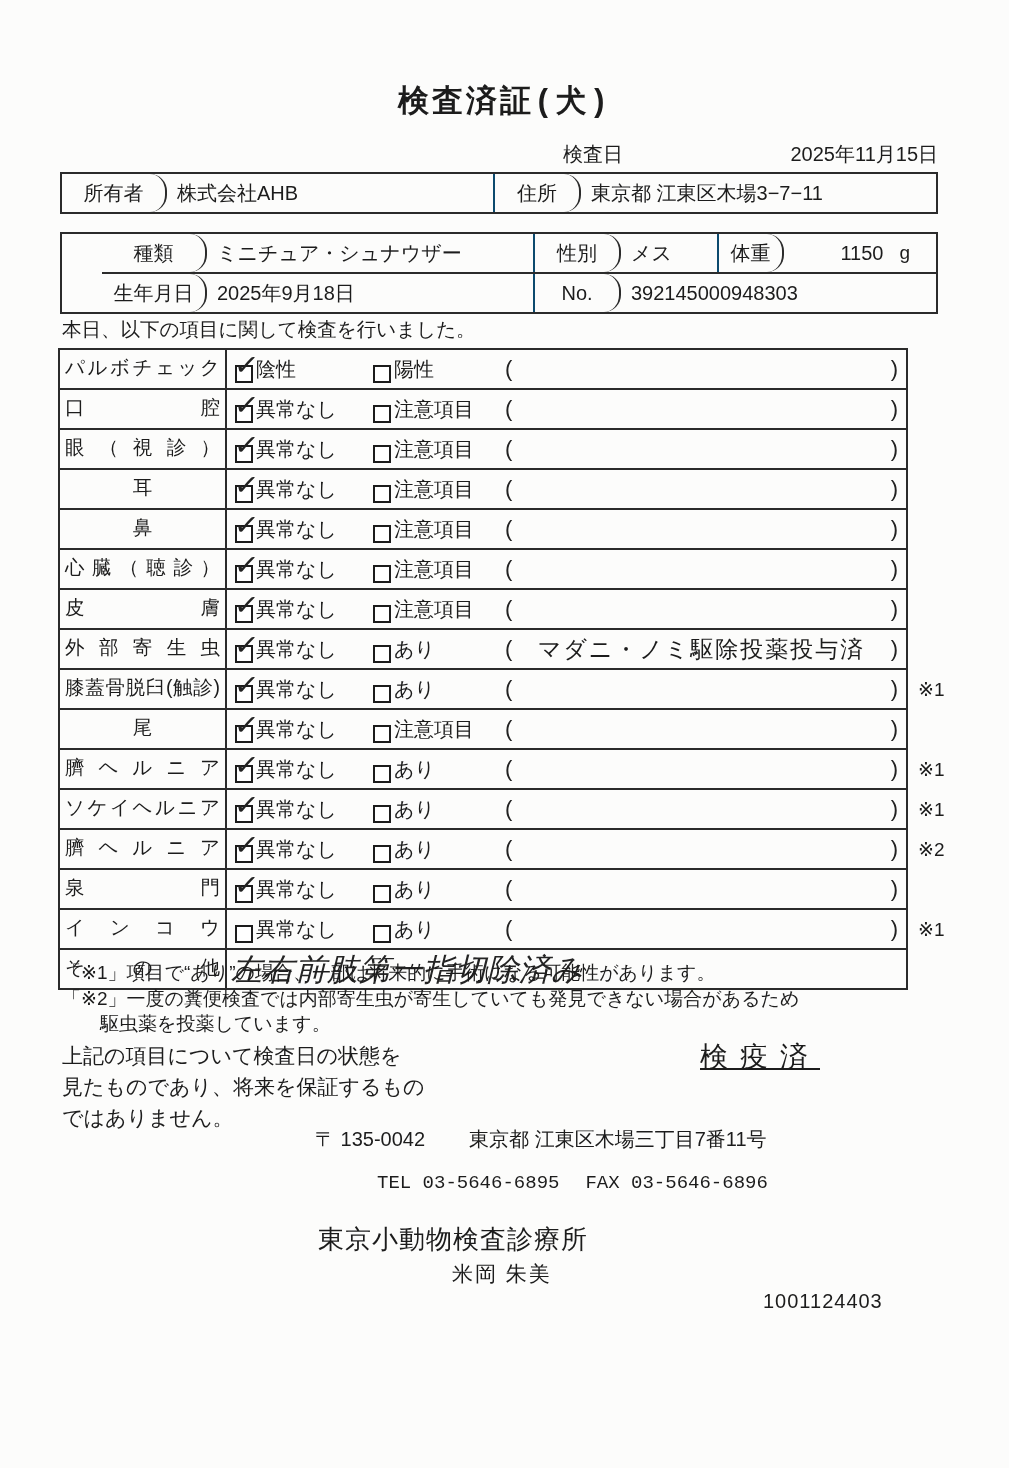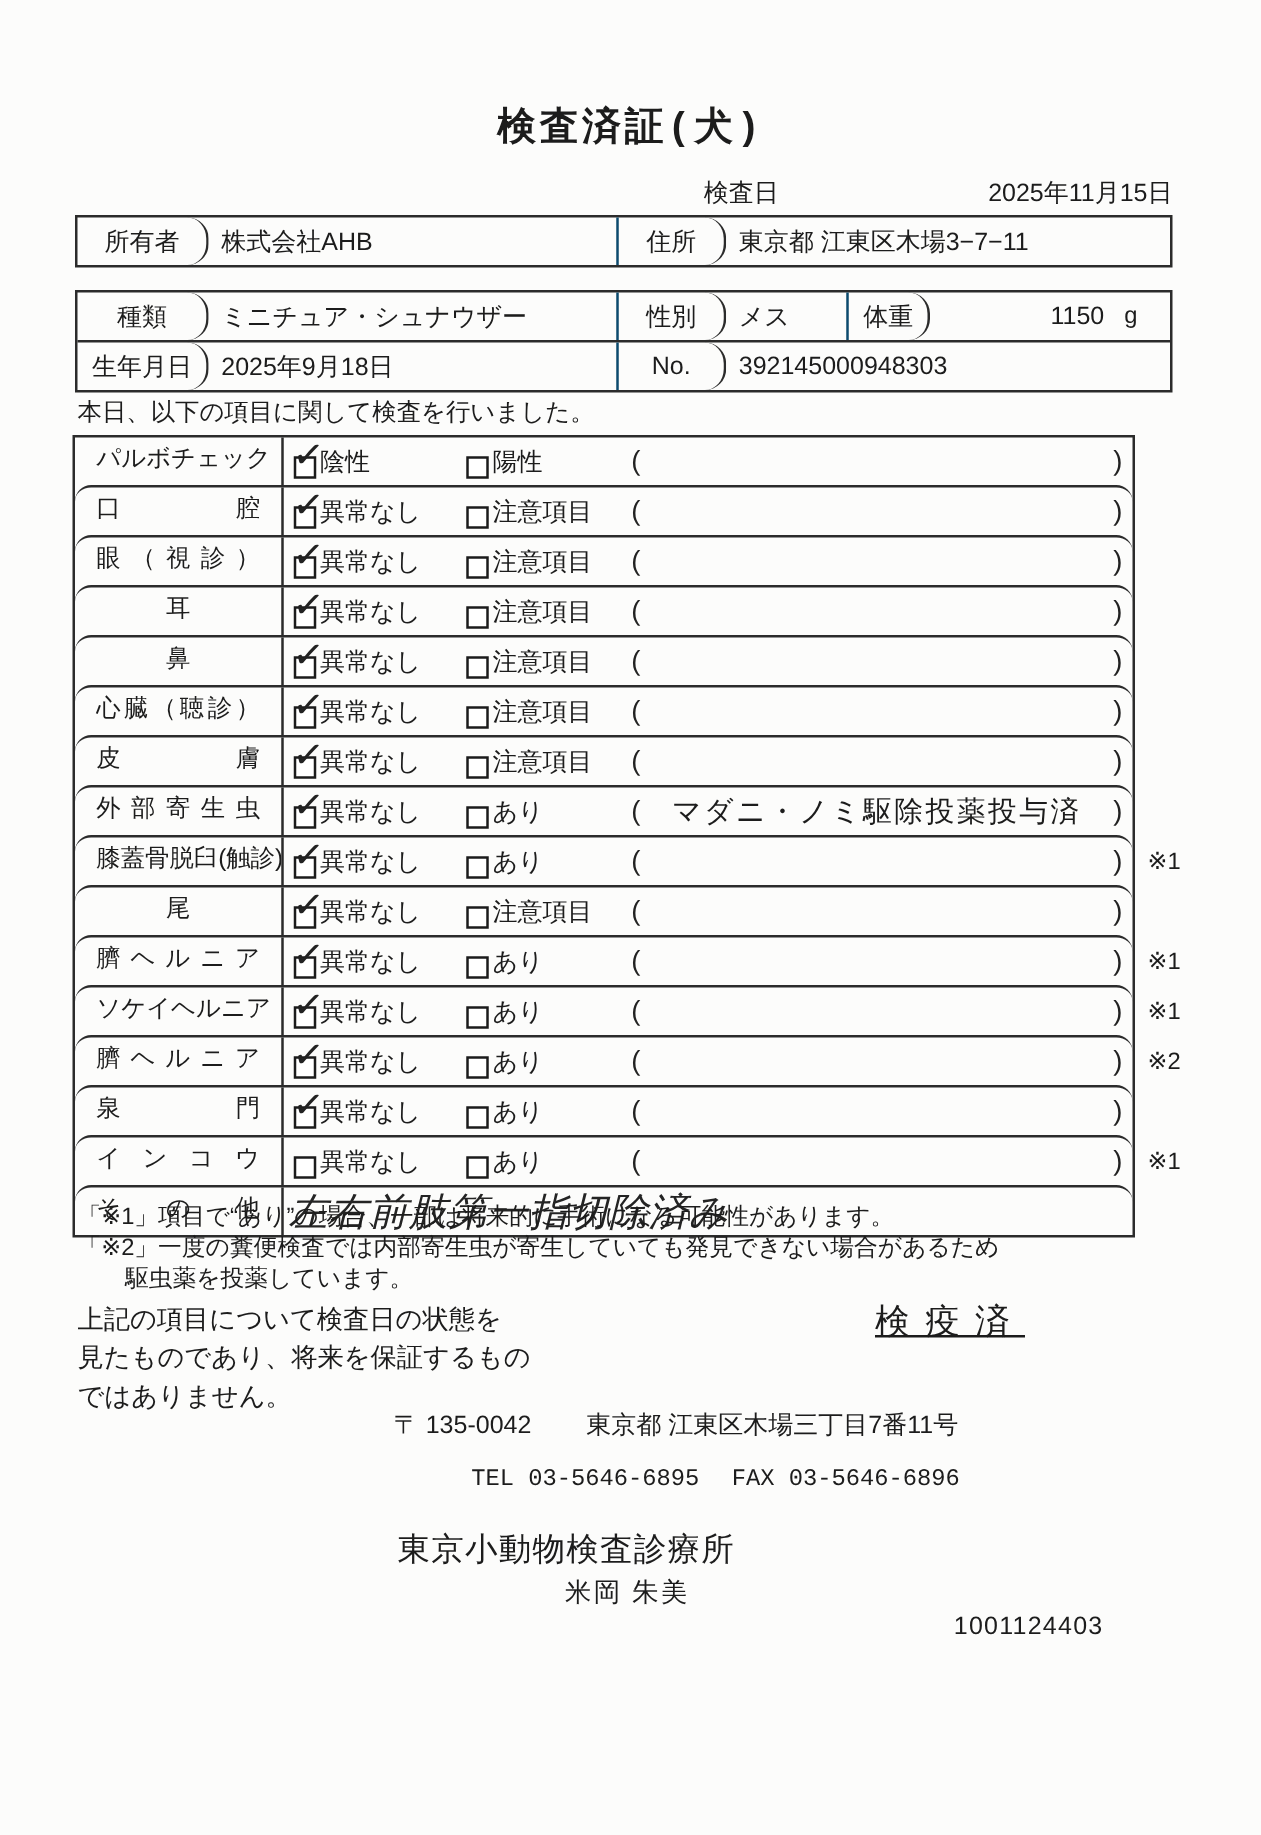--- a/index.html
+++ b/index.html
@@ -23,43 +23,43 @@
     font-size:20px;
   }
   
   .t1{
     position:absolute;top:172px;left:60px;width:878px;height:42px;
     box-sizing:border-box;border:2px solid #2b2b2b;
     display:grid;grid-template-columns:105px 328px 86px 1fr;
   }
   .t2{
     position:absolute;top:232px;left:60px;width:878px;
-    box-sizing:border-box;border:2px solid #2b2b2b;
+    box-sizing:border-box;border:2px solid #2b2b2b;padding-left:40px;
   }
   .trow{display:grid;height:38px;}
   .trow.r1{grid-template-columns:105px 328px 86px 98px 65px 1fr;}
   .trow.r2{grid-template-columns:105px 328px 86px 1fr;border-top:2px solid #2b2b2b;}
   .cell{display:flex;align-items:center;font-size:20px;box-sizing:border-box;}
   .cell.lab{justify-content:center;border-right:2px solid #2b2b2b;border-radius:17px;}
   .cell.val{padding-left:10px;border-right:2px solid #0c4a6e;}
   .cell.val.last{border-right:none;}
   .cell.num{justify-content:flex-end;padding-right:26px;}
   .unit{margin-left:16px;font-size:19px;}
   
   .intro{position:absolute;top:316px;left:62px;font-size:19.5px;font-weight:500;}
   .chk{
     position:absolute;top:348px;left:58px;width:850px;
     box-sizing:border-box;border:2px solid #2b2b2b;
   }
   .crow{position:relative;display:flex;align-items:center;height:38px;}
-  .crow + .crow{border-top:2px solid #2b2b2b;border-radius:13px;}
+  .crow + .crow{border-top:2px solid #2b2b2b;}
   .c-label{
     width:167px;height:34px;flex:none;box-sizing:border-box;
     border-right:2px solid #2b2b2b;height:100%;
-    padding:0 17px;font-size:19.5px;line-height:34px;
+    padding:0 5px;font-size:19.5px;line-height:34px;
     text-align:justify;text-align-last:justify;
     overflow:hidden;white-space:nowrap;
   }
   .c-label.center{text-align:center;text-align-last:center;}
   .c-opts{display:flex;align-items:center;width:270px;flex:none;padding-left:8px;box-sizing:border-box;}
   .opt{display:flex;align-items:flex-end;width:138px;font-size:20px;}
   .opt.second{width:auto;}
   .cb{
     position:relative;width:14px;height:14px;flex:none;
     border:2px solid #1b1b1b;margin-right:3px;background:#fff;

